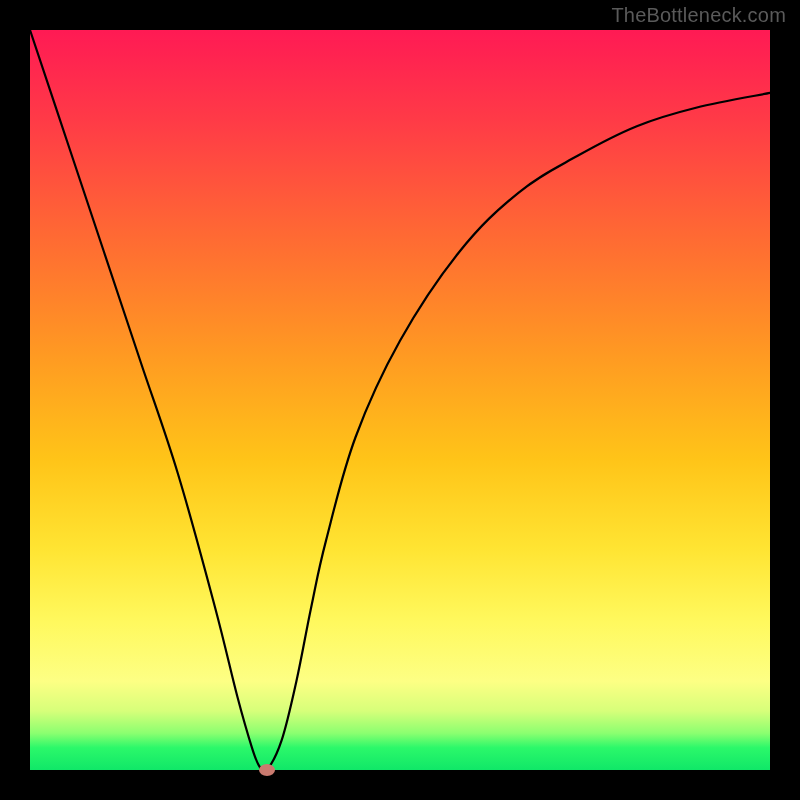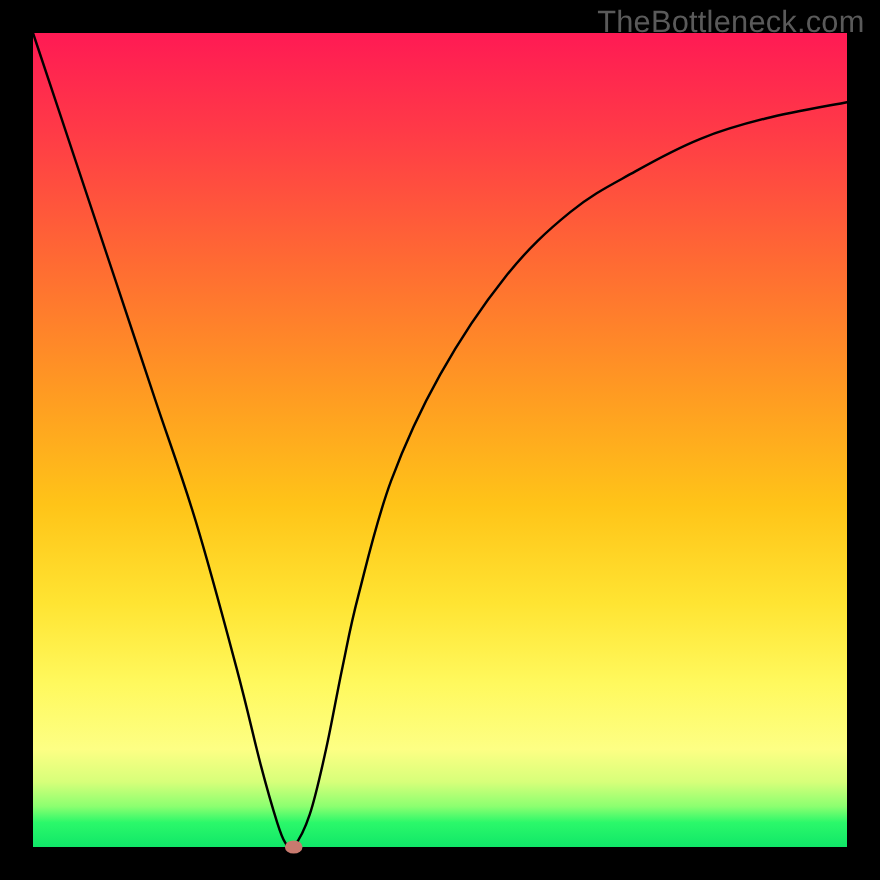--- a/index.html
+++ b/index.html
@@ -40,21 +40,21 @@
       #8cff70 95%,
       #2bf86a 97%,
       #10e768 100%
     );
   }
   .watermark {
     position: absolute;
     top: 4px;
     right: 14px;
     color: #5a5a5a;
-    font-size: 28px;
+    font-size: 20px;
     font-weight: 500;
     letter-spacing: 0.2px;
     user-select: none;
   }
   svg.curve {
     position: absolute;
     left: 0;
     top: 0;
     width: 740px;
     height: 740px;

